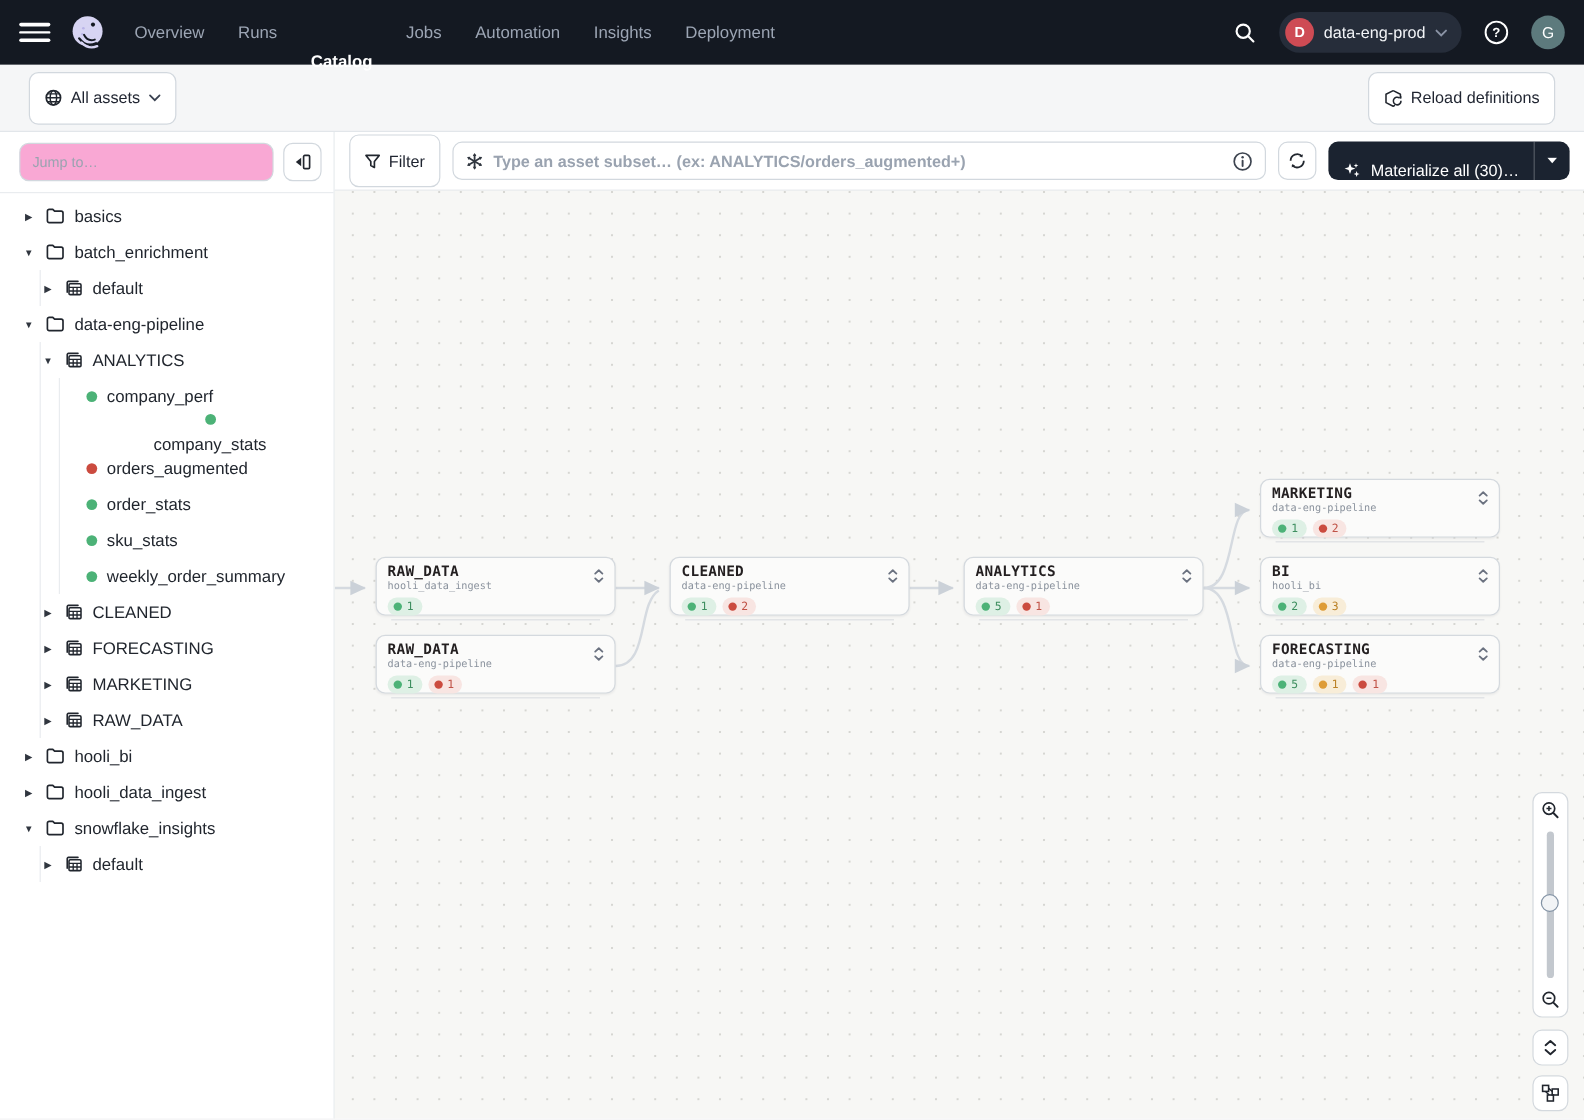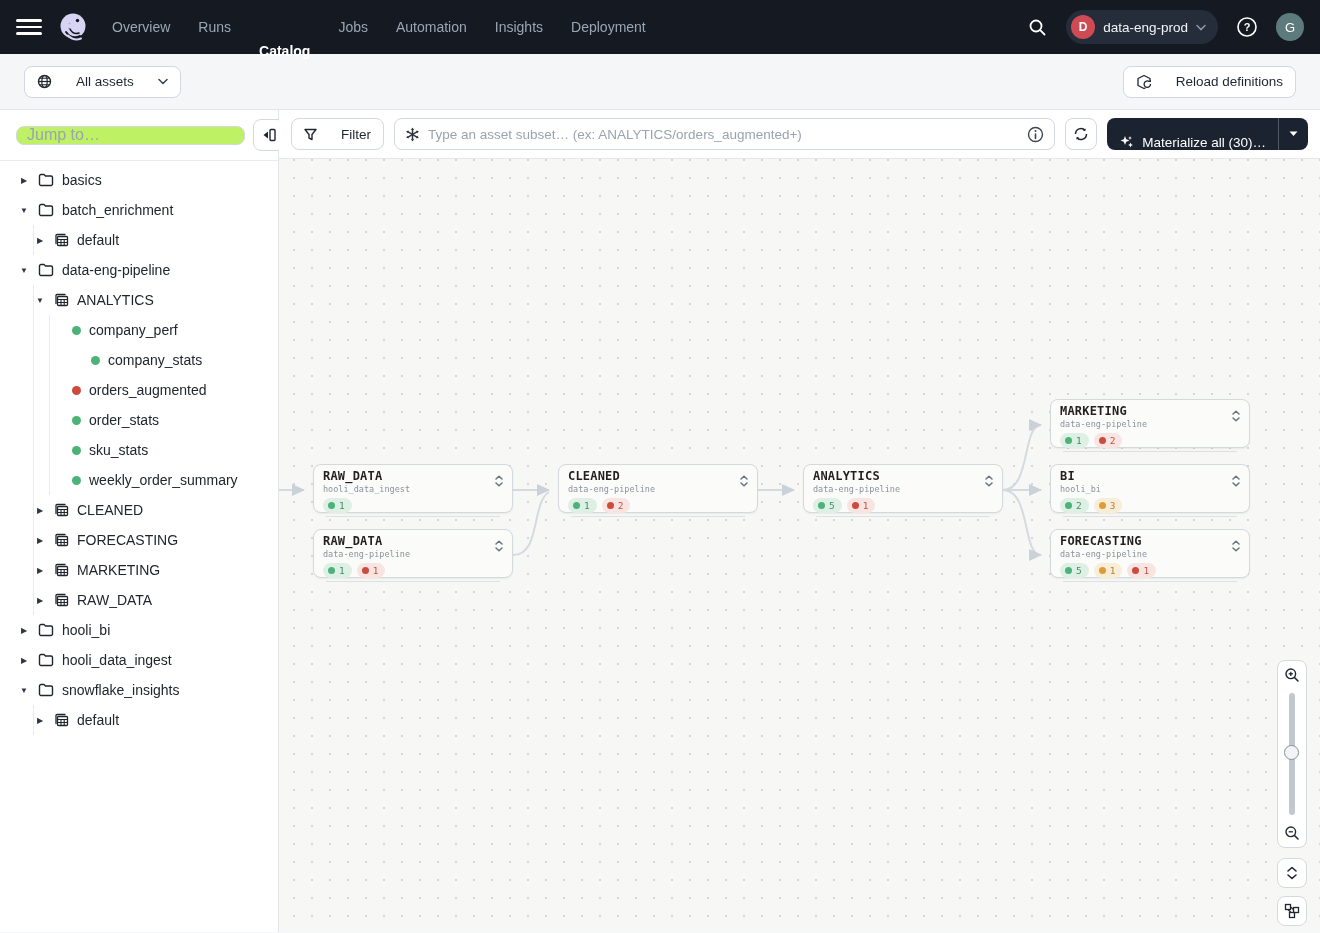--- a/index.html
+++ b/index.html
@@ -16,45 +16,45 @@
   .nav-item.active { color:#FFFFFF; font-weight:bold;margin-top:48px; }
   .nav-right { margin-left:auto; display:flex; align-items:center; gap:14px; }
   .icon-btn-dark { width:30px; height:30px; display:flex; align-items:center; justify-content:center; cursor:pointer; }
   .deploy-pill { display:flex; align-items:center; gap:8px; background:#262D3A; border-radius:17px; height:34px; padding:0 12px 0 5px; cursor:pointer; }
   .deploy-circle { width:24px; height:24px; border-radius:50%; background:#CE4B54; color:#fff; font-size:12px; font-weight:bold; display:flex; align-items:center; justify-content:center; }
   .deploy-label { color:#F2F4F7; font-size:13.5px; }
   .avatar { width:28px; height:28px; border-radius:50%; background:#5D7A7D; color:#fff; font-size:13px; display:flex; align-items:center; justify-content:center; cursor:pointer; }
 
   
   .scopebar { height:56px; background:#F5F6F7; border-bottom:1px solid #E2E6EA; display:flex; align-items:center; padding:0 24px; }
-  .btn { display:inline-flex; align-items:center; gap:24px; background:#FFFFFF; border:1px solid #D2D8DE; border-radius:8px; height:32px; padding:0 12px; font-size:13.5px; color:#1F2430; cursor:pointer; white-space:nowrap; }
+  .btn { display:inline-flex; align-items:center; gap:7px; background:#FFFFFF; border:1px solid #D2D8DE; border-radius:8px; height:44px; padding:0 12px; font-size:13.5px; color:#1F2430; cursor:pointer; white-space:nowrap; }
   .scopebar .spacer { flex:1; }
 
   
   .main { display:flex; height:822px; }
   .sidebar { width:279px; background:#FFFFFF; border-right:1px solid #E2E6EA; display:flex; flex-direction:column; }
   .sidebar-top { display:flex; align-items:center; gap:8px; padding:9px 10px 9px 16px; border-bottom:1px solid #E9ECEF; }
-  .jump-input { flex:1; height:19px; border:1px solid #D2D8DE; border-radius:8px; padding:0 10px; font-size:16px; color:#1F2430; background:#bef264; outline:none; font-family:"Liberation Sans", sans-serif;}
+  .jump-input { flex:1; height:32px; border:1px solid #D2D8DE; border-radius:8px; padding:0 10px; font-size:12px; color:#1F2430; background:#f9a8d4; outline:none; font-family:"Liberation Sans", sans-serif;}
   .jump-input::placeholder { color:#9AA3B0; }
   .sq-btn { width:32px; height:32px; background:#fff; border:1px solid #D2D8DE; border-radius:8px; display:flex; align-items:center; justify-content:center; cursor:pointer; flex:none; }
 
   .tree { padding-top:4px; overflow:hidden; }
   .tree-row { height:30px; display:flex; align-items:center; gap:8px; font-size:14px; color:#21262E; cursor:pointer; }
   .tree-children { position:relative; }
   .tree-children.lvl1::before { content:""; position:absolute; left:33px; top:0; bottom:0; width:1px; background:#E9ECEF; }
   .tree-children.lvl2::before { content:""; position:absolute; left:49px; top:0; bottom:0; width:1px; background:#E9ECEF; }
   .caret { width:12px; text-align:center; color:#30363F; font-size:9px; flex:none; }
   .tree-icon { flex:none; display:flex; }
   .status-dot { width:9px; height:9px; border-radius:50%; flex:none; }
 
   
   .graph-panel { flex:1; position:relative; background:#FFFFFF; }
   .graph-toolbar { height:49px; display:flex; align-items:center; gap:10px; padding:0 12px; background:#FFFFFF; border-bottom:1px solid #E4E7EA; }
   .subset-wrap { flex:1; height:32px; border:1px solid #D2D8DE; border-radius:8px; background:#fff; display:flex; align-items:center; padding:0 10px; gap:8px; }
-  .subset-input { flex:1; border:none; outline:none; font-size:13.5px; color:#737373; font-family:"Liberation Sans", sans-serif; background:transparent; }
+  .subset-input { flex:1; border:none; outline:none; font-size:13.5px; color:#737373; font-family:"Liberation Sans", sans-serif; background:transparent;font-weight:bold; }
   .subset-input::placeholder { color:#9AA3B0; }
   .materialize { display:flex; height:32px; border-radius:8px; overflow:hidden; background:#1B2330; color:#fff; cursor:pointer; }
   .materialize .seg-main { display:flex; align-items:flex-end; gap:7px; padding:0 12px; font-size:13.5px; }
   .materialize .seg-caret { display:flex; align-items:center; padding:0 10px; border-left:1px solid rgba(255,255,255,0.25); }
 
   .canvas { position:absolute; left:0; top:49px; right:0; bottom:0; background:#F7F7F5;
     background-image:radial-gradient(circle, #D6D6D2 1px, transparent 1.3px);
     background-size:18px 18px; background-position:6px 10px; overflow:hidden; }
   .edges { position:absolute; left:0; top:0; width:100%; height:100%; }
 
@@ -218,21 +218,21 @@
                 <path d="M2 10.5 V2.5 a1 1 0 0 1 1 -1 H11" stroke="#21262E" stroke-width="1.3" fill="none" stroke-linecap="round"></path>
               </svg>
             </span>
             <span>ANALYTICS</span>
           </div>
           <div class="tree-children lvl2">
             <div class="tree-row" style="padding-left: 72px;">
               <span class="status-dot" style="background: rgb(76, 178, 119);"></span>
               <span>company_perf</span>
             </div>
-            <div class="tree-row" style="padding-left: 91px;">
+            <div class="tree-row" style="padding-left: 72px; flex-direction: column;">
               <span class="status-dot" style="background: rgb(76, 178, 119);"></span>
               <span>company_stats</span>
             </div>
             <div class="tree-row" style="padding-left: 72px;">
               <span class="status-dot" style="background: rgb(203, 75, 63);"></span>
               <span>orders_augmented</span>
             </div>
             <div class="tree-row" style="padding-left: 72px;">
               <span class="status-dot" style="background: rgb(76, 178, 119);"></span>
               <span>order_stats</span>

